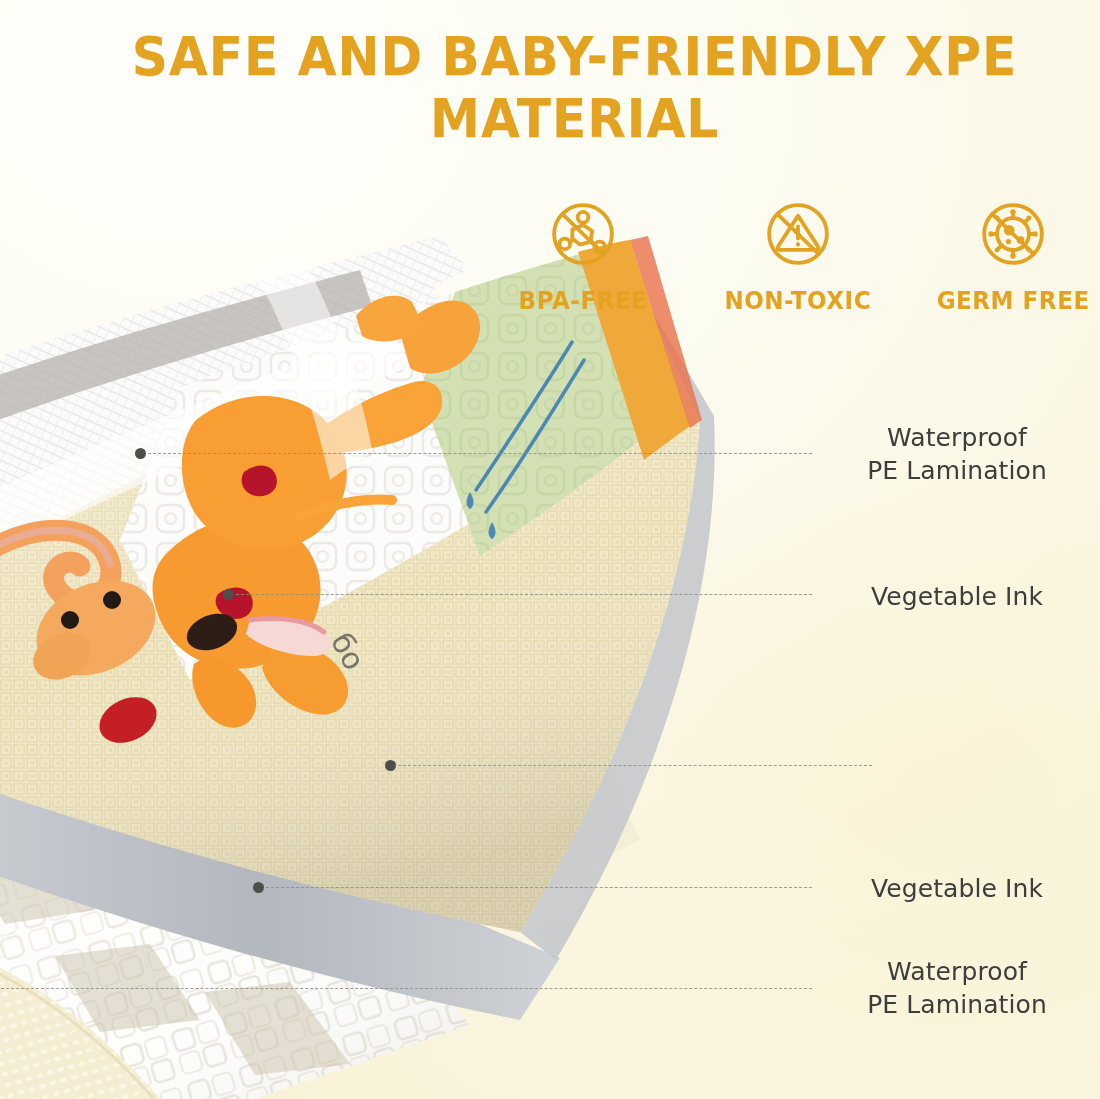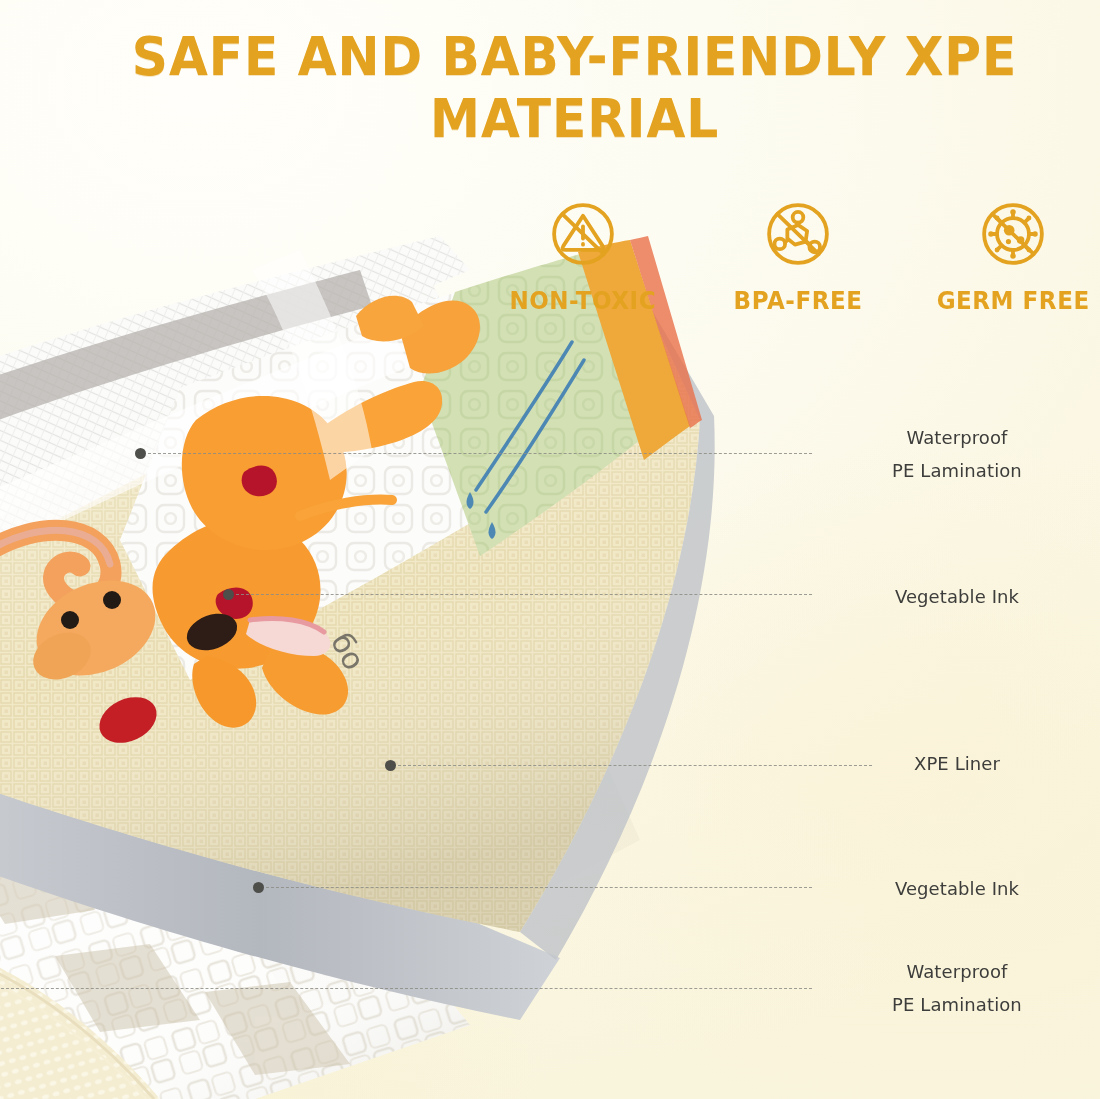--- a/index.html
+++ b/index.html
@@ -71,21 +71,21 @@
     opacity:.85;
   }
   .leader-dot{
     position:absolute;width:11px;height:11px;border-radius:50%;
     background:#4e4e4a;
   }
   .callout-label{
     position:absolute;
     color:#3d3d3b;
     font-family:"DejaVu Sans", sans-serif;
-    font-size:18px;
+    font-size:25px;
     line-height:33px;
     text-align:center;
     white-space:pre-line;
     letter-spacing:.1px;
   }
 </style>
 </head>
 <body>
 
 <div id="stage">
@@ -271,43 +271,43 @@
     <span class="title-line">MATERIAL</span>
   </div>
 
   <div class="badges">
 
     <div class="badge">
       <svg class="badge-icon" viewBox="0 0 100 100">
         <g fill="none" stroke="#e3a21f" stroke-width="5" stroke-linecap="round" stroke-linejoin="round">
           <circle cx="50" cy="50" r="38"></circle>
           <path d="M23 24 L 77 76"></path>
-          <path d="M50 26 L 76 66 Q 79 71 73 71 L 27 71 Q 21 71 24 66 Z"></path>
-          <path d="M50 40 V 56"></path>
-          <path d="M50 63 V 64"></path>
-        </g>
-      </svg>
-      <div class="badge-label">NON-TOXIC</div>
-    </div>
-
-    <div class="badge">
-      <svg class="badge-icon" viewBox="0 0 100 100">
-        <g fill="none" stroke="#e3a21f" stroke-width="5" stroke-linecap="round" stroke-linejoin="round">
-          <circle cx="50" cy="50" r="38"></circle>
-          <path d="M23 24 L 77 76"></path>
           <path d="M36 44 L 50 38 L 62 46 L 60 60 L 46 64 L 36 56 Z"></path>
           <circle cx="50" cy="28" r="7"></circle>
           <path d="M50 35 V 38"></path>
           <circle cx="26" cy="63" r="7"></circle>
           <path d="M33 61 L 37 57"></path>
           <circle cx="72" cy="67" r="7"></circle>
           <path d="M66 64 L 61 60"></path>
         </g>
       </svg>
       <div class="badge-label">BPA-FREE</div>
+    </div>
+
+    <div class="badge">
+      <svg class="badge-icon" viewBox="0 0 100 100">
+        <g fill="none" stroke="#e3a21f" stroke-width="5" stroke-linecap="round" stroke-linejoin="round">
+          <circle cx="50" cy="50" r="38"></circle>
+          <path d="M23 24 L 77 76"></path>
+          <path d="M50 26 L 76 66 Q 79 71 73 71 L 27 71 Q 21 71 24 66 Z"></path>
+          <path d="M50 40 V 56"></path>
+          <path d="M50 63 V 64"></path>
+        </g>
+      </svg>
+      <div class="badge-label">NON-TOXIC</div>
     </div>
 
     <div class="badge">
       <svg class="badge-icon" viewBox="0 0 100 100">
         <g fill="none" stroke="#e3a21f" stroke-width="5" stroke-linecap="round" stroke-linejoin="round">
           <circle cx="50" cy="50" r="38"></circle>
           <path d="M23 24 L 77 76"></path>
           <circle cx="50" cy="50" r="21"></circle>
           <path d="M50 29 V 21 M50 71 V 79 M29 50 H 21 M71 50 H 79
                    M35 35 L 29 29 M65 65 L 71 71 M65 35 L 71 29 M35 65 L 29 71"></path>
@@ -334,21 +334,20 @@
   <div class="callouts" id="callouts">
       <div class="leader" style="left: 148px; top: 453px; width: 664px; border-top-color: rgb(141, 141, 134);"></div>
       <div class="leader-dot" style="left: 135px; top: 448px;"></div>
       <div class="callout-label" style="left: 832px; top: 421px; width: 250px; color: rgb(61, 61, 59);">Waterproof
 PE Lamination</div>
       <div class="leader" style="left: 236px; top: 594px; width: 576px; border-top-color: rgb(141, 141, 134);"></div>
       <div class="leader-dot" style="left: 223px; top: 589px;"></div>
       <div class="callout-label" style="left: 832px; top: 580px; width: 250px; color: rgb(61, 61, 59);">Vegetable Ink</div>
       <div class="leader" style="left: 398px; top: 765px; width: 474px; border-top-color: rgb(141, 141, 134);"></div>
       <div class="leader-dot" style="left: 385px; top: 760px;"></div>
-      <div class="callout-label" style="left: 832px; top: 747px; width: 250px; color: rgb(61, 61, 59);">XPE Liner</div>
       <div class="leader" style="left: 266px; top: 887px; width: 546px; border-top-color: rgb(141, 141, 134);"></div>
       <div class="leader-dot" style="left: 253px; top: 882px;"></div>
       <div class="callout-label" style="left: 832px; top: 872px; width: 250px; color: rgb(61, 61, 59);">Vegetable Ink</div>
       <div class="leader" style="left: -4px; top: 988px; width: 816px; border-top-color: rgb(141, 141, 134);"></div>
       <div class="callout-label" style="left: 832px; top: 955px; width: 250px; color: rgb(61, 61, 59);">Waterproof
 PE Lamination</div>
     </div>
 
 </div>
 

